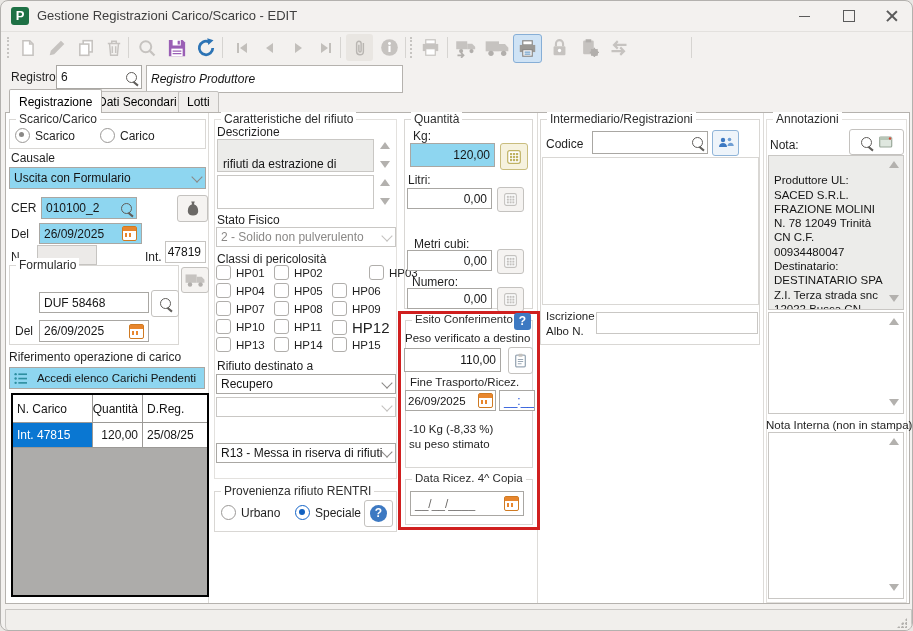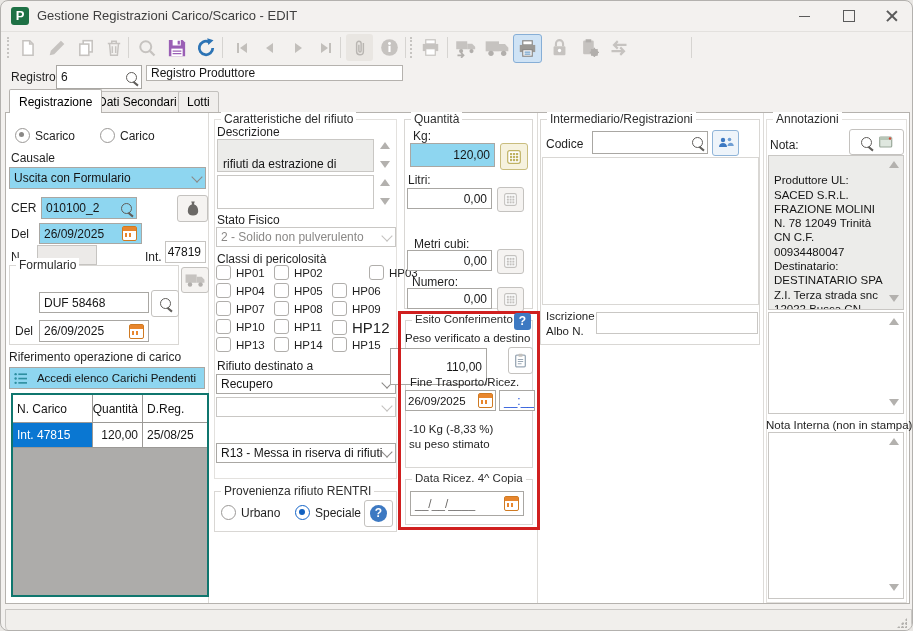--- a/index.html
+++ b/index.html
@@ -52,21 +52,21 @@
   .up,.dn{position:absolute;width:0;height:0;border-left:5px solid transparent;border-right:5px solid transparent;}
   .up{border-bottom:7px solid #b3b1ae;} .dn{border-top:7px solid #b3b1ae;}
   .helpsq{position:absolute;background:#3d79c2;color:#fff;font-weight:bold;font-size:12px;text-align:center;
           border-radius:3px;width:17px;height:17px;line-height:17px;}
   .btnbox{position:absolute;border:1px solid #c4c2bf;background:#f5f3f1;border-radius:3px;
           display:flex;align-items:center;justify-content:center;}
   .ta{position:absolute;border:1px solid #c9c7c4;background:#fff;font-size:11.5px;line-height:14.3px;
       color:#151515;padding:3px 5px;white-space:pre-line;overflow:hidden;box-sizing:border-box;}
   .ta.gray{background:#ececea;}
   
-  #tbl{position:absolute;left:10px;top:392px;width:194px;height:200px;border:2px solid #0f766e;background:#adacaa;}
+  #tbl{position:absolute;left:10px;top:392px;width:194px;height:200px;border:2px solid #000000;background:#adacaa;}
   .trow{display:flex;background:#fff;}
   .tcell{font-size:12px;color:#141414;padding:0 4px;display:flex;align-items:center;border-right:1px solid #9b9996;
          box-sizing:border-box;overflow:hidden;white-space:nowrap;}
   
   #statusbar{position:absolute;left:4px;top:608px;width:905px;height:21px;background:#f1efec;
              border:1px solid #c9c7c4;border-radius:0 0 6px 6px;}
   .sizegrip{position:absolute;right:4px;bottom:3px;width:10px;height:10px;
             background:radial-gradient(circle at 1.5px 1.5px,#b3b1ae 1.3px,transparent 1.5px);
             background-size:4px 4px;clip-path:polygon(100% 0,100% 100%,0 100%);}
   svg{display:block;}
@@ -227,21 +227,21 @@
         <path d="M14 4.5H4M7 1.5l-3 3 3 3M2 9.5h10M9 6.5l3 3-3 3" fill="none" stroke="#c6c3c0" stroke-width="1.7"></path>
       </svg>
     </div>
   <div class="tsep" style="left:690px;"></div>
 
   <div class="lbl" style="left:10px;top:69px;">Registro:</div>
   <div class="field" style="left:55px;top:64px;width:86px;height:24px;">
     <span>6</span>
     <span class="mag" style="margin-left:auto;"></span>
   </div>
-  <div class="field" style="left:145px;top:64px;width:257px;height:16px;border-color:#b5b2ae;">
+  <div class="field" style="left:145px;top:64px;width:257px;height:28px;border-color:#b5b2ae;font-style:italic;">
     <span>Registro Produttore</span>
   </div>
 
   <div class="abs" style="left:8px;top:88px;height:24px;background:#fff;border:1px solid #b5b2ae;border-bottom:none;
        z-index:5;display:flex;align-items:center;padding:0 9px;font-size:12px;border-radius:2px 2px 0 0;">
     <span>Registrazione</span>
     </div>
   <div class="abs" style="left:88px;top:90px;height:22px;background:#f0eeec;border:1px solid #c2c0bd;
        display:flex;align-items:center;padding:0 8px;font-size:12px;border-radius:2px 2px 0 0;">
     <span>Dati Secondari</span>
@@ -249,20 +249,23 @@
   <div class="abs" style="left:177px;top:90px;height:22px;background:#f0eeec;border:1px solid #c2c0bd;
        display:flex;align-items:center;padding:0 8px;font-size:12px;border-radius:2px 2px 0 0;">
     <span>Lotti</span>
     </div>
 
   <div class="abs" style="left:4px;top:111px;width:905px;height:492px;background:#fff;border:1px solid #b5b2ae;"></div>
   <div class="abs" style="left:207px;top:112px;width:1px;height:490px;background:#dddbd8;"></div>
   <div class="abs" style="left:536px;top:112px;width:1px;height:490px;background:#dddbd8;"></div>
   <div class="abs" style="left:762px;top:112px;width:1px;height:490px;background:#dddbd8;"></div>
 
+  <div class="grp" style="left:8px;top:118px;width:197px;height:30px;">
+    <span class="legend">Scarico/Carico</span>
+  </div>
   <div class="opt" style="left:14px;top:127px;">
     <span class="radio selgray"></span>
     <span>Scarico</span>
     </div>
   <div class="opt" style="left:99px;top:127px;">
     <span class="radio"></span>
     <span>Carico</span>
     </div>
 
   <div class="lbl" style="left:10px;top:150px;">Causale</div>
@@ -543,21 +546,21 @@
       </svg>
     </div>
 
   <div class="abs" style="left:397px;top:310px;width:142px;height:219px;border:3px solid #d01f1f;z-index:4;pointer-events:none;"></div>
 
   <div class="grp" style="left:404px;top:319px;width:128px;height:148px;">
     <span class="legend legend-sm">Esito Conferimento</span>
   </div>
   <div class="helpsq" style="left:513px;top:312px;z-index:5;">?</div>
   <div class="lbl-sm" style="left:404px;top:331px;">Peso verificato a destino</div>
-  <div class="field right" style="left:389px;top:347px;width:97px;height:37px;">
+  <div class="field right" style="left:403px;top:347px;width:97px;height:24px;">
     <span>110,00</span>
     </div>
   <div class="btnbox" style="left:507px;top:346px;width:23px;height:25px;background:#fff;">
     <svg width="13" height="15" viewBox="0 0 12 14">
         <rect x="1.5" y="2" width="9" height="11" rx="1" fill="#fff" stroke="#9aa8b5" stroke-width="1.2"></rect>
         <rect x="4" y="0.8" width="4" height="2.6" rx="0.8" fill="#c3c1be"></rect>
         <path d="M3.5 6h5M3.5 8h5M3.5 10h3.5" stroke="#9aa8b5" stroke-width="1"></path>
       </svg>
     </div>
   <div class="lbl-sm" style="left:409px;top:375px;">Fine Trasporto/Ricez.</div>

